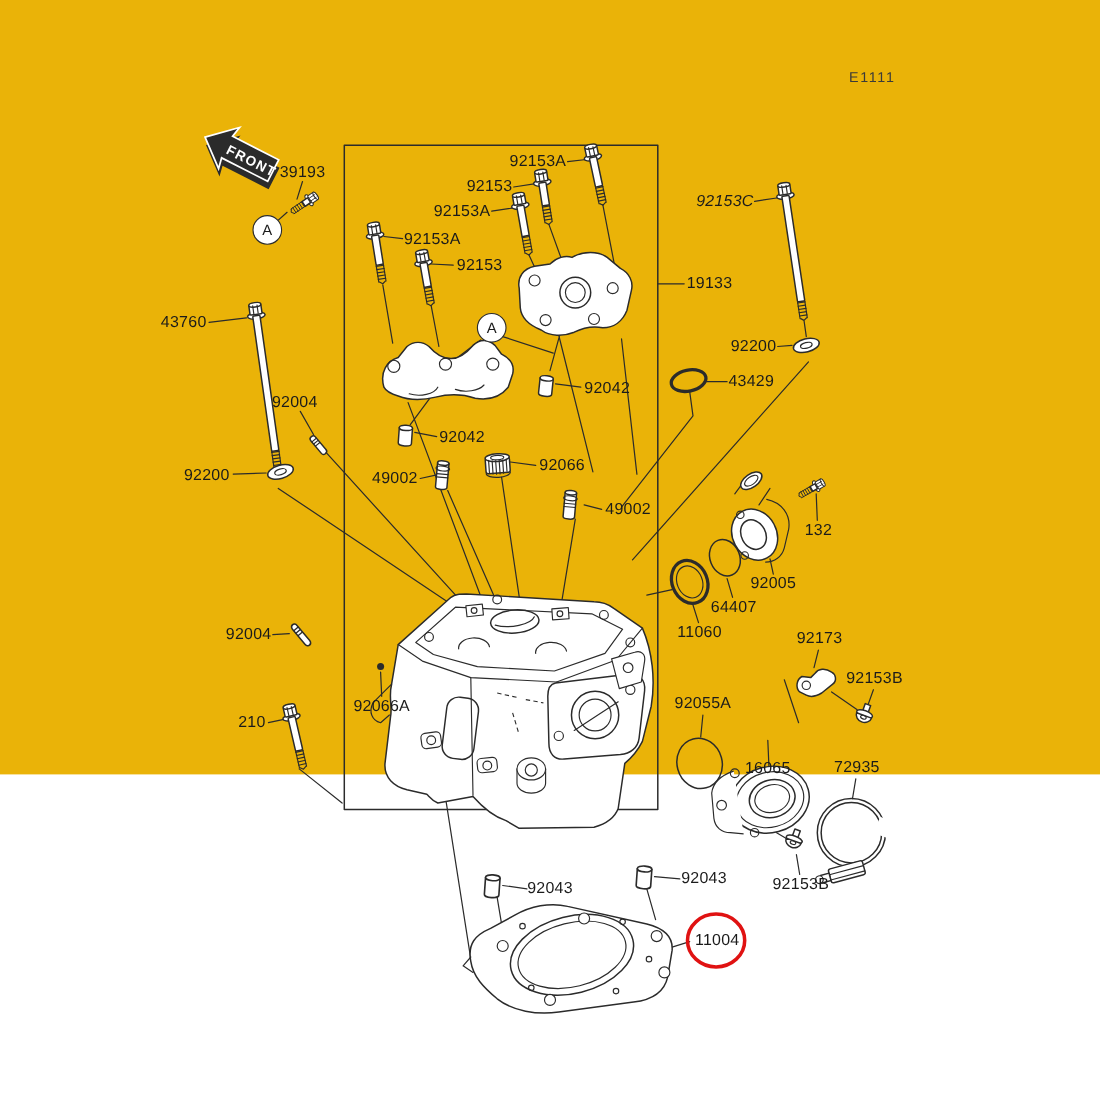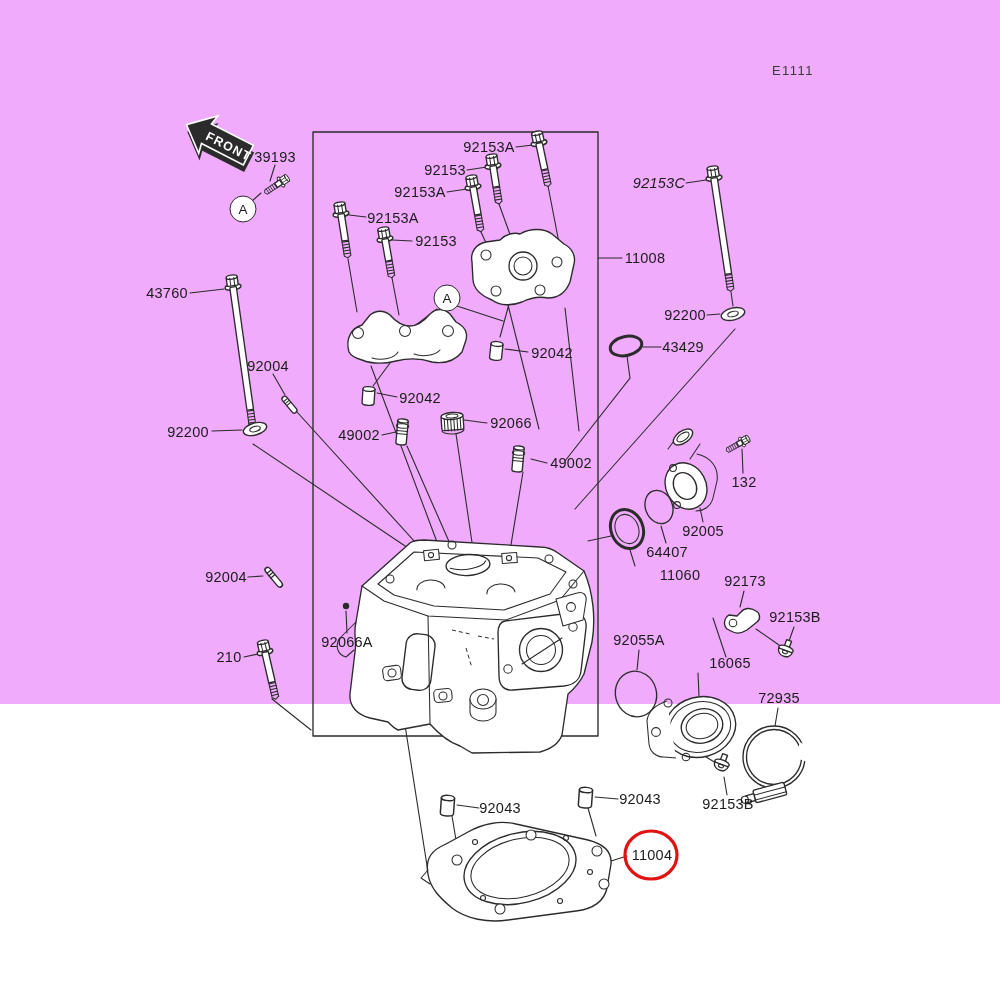--- a/index.html
+++ b/index.html
@@ -1,17 +1,17 @@
 <!DOCTYPE html>
 <html><head>
 <meta charset="utf-8">
 <style>
   html,body { margin:0; padding:0; background:#ffffff; }
   body { width:1000px; height:1000px; overflow:hidden; font-family:"Liberation Sans",sans-serif; }
-  .stage { position:relative; width:1000px; height:704px; background:#f0abfc; color:#2b2b2b; }
+  .stage { position:relative; width:1000px; height:704px; background:#eab308; color:#2b2b2b; }
   svg.art { position:absolute; left:0; top:0; }
   .ln  { fill:none; stroke:currentColor; stroke-width:1.35; stroke-linecap:round; stroke-linejoin:round; }
   .ln2 { fill:none; stroke:currentColor; stroke-width:1.05; stroke-linecap:round; stroke-linejoin:round; }
   .thin{ fill:none; stroke:currentColor; stroke-width:1.1; stroke-linecap:round; }
   .wh  { fill:#ffffff; stroke:currentColor; stroke-width:1.35; stroke-linejoin:round; }
   .wh2 { fill:#ffffff; stroke:currentColor; stroke-width:1.05; stroke-linejoin:round; }
   .bold3 { fill:none; stroke:currentColor; stroke-width:3; }
   .gap { fill:#ffffff; stroke:none; }
   .dsh { fill:none; stroke:currentColor; stroke-width:1; stroke-dasharray:4 3; }
   .part-label { position:absolute; transform:translate(-50%,-50%); font-size:14.5px;
@@ -313,42 +313,42 @@
     </g>
   </svg>
 
 <div class="part-label" style="left: 275px; top: 157px;">39193</div>
     <div class="part-label" style="left: 489px; top: 147px;">92153A</div>
     <div class="part-label" style="left: 445px; top: 170px;">92153</div>
     <div class="part-label" style="left: 420px; top: 192px;">92153A</div>
     <div class="part-label" style="left: 393px; top: 218px;">92153A</div>
     <div class="part-label" style="left: 436px; top: 241px;">92153</div>
     <div class="part-label" style="left: 659px; top: 183px; font-style: italic;">92153C</div>
-    <div class="part-label" style="left: 645px; top: 258px;">11008</div>
+    <div class="part-label" style="left: 645px; top: 258px;">19133</div>
     <div class="part-label" style="left: 167px; top: 293px;">43760</div>
     <div class="part-label" style="left: 685px; top: 315px;">92200</div>
     <div class="part-label" style="left: 683px; top: 347px;">43429</div>
     <div class="part-label" style="left: 268px; top: 366px;">92004</div>
     <div class="part-label" style="left: 552px; top: 353px;">92042</div>
     <div class="part-label" style="left: 420px; top: 398px;">92042</div>
     <div class="part-label" style="left: 188px; top: 432px;">92200</div>
     <div class="part-label" style="left: 359px; top: 435px;">49002</div>
     <div class="part-label" style="left: 511px; top: 423px;">92066</div>
     <div class="part-label" style="left: 571px; top: 463px;">49002</div>
     <div class="part-label" style="left: 744px; top: 482px;">132</div>
     <div class="part-label" style="left: 703px; top: 531px;">92005</div>
     <div class="part-label" style="left: 667px; top: 552px;">64407</div>
-    <div class="part-label" style="left: 636px; top: 575px; margin-left: 44px;">11060</div>
+    <div class="part-label" style="left: 636px; top: 575px;">11060</div>
     <div class="part-label" style="left: 226px; top: 577px;">92004</div>
     <div class="part-label" style="left: 347px; top: 642px;">92066A</div>
     <div class="part-label" style="left: 229px; top: 657px;">210</div>
     <div class="part-label" style="left: 639px; top: 640px;">92055A</div>
     <div class="part-label" style="left: 745px; top: 581px;">92173</div>
     <div class="part-label" style="left: 795px; top: 617px;">92153B</div>
-    <div class="part-label" style="left: 698px; top: 663px; margin-left: 32px;">16065</div>
+    <div class="part-label" style="left: 698px; top: 699px;">16065</div>
     <div class="part-label" style="left: 779px; top: 698px;">72935</div>
     <div class="part-label" style="left: 728px; top: 804px;">92153B</div>
     <div class="part-label" style="left: 500px; top: 808px;">92043</div>
     <div class="part-label" style="left: 640px; top: 799px;">92043</div>
     <div class="part-label" style="left: 652px; top: 855px;">11004</div>
     <div class="ref-circle" style="left: 243px; top: 209px;">A</div>
     <div class="ref-circle" style="left: 447px; top: 298px;">A</div>
   </div>
 
 </body></html>

